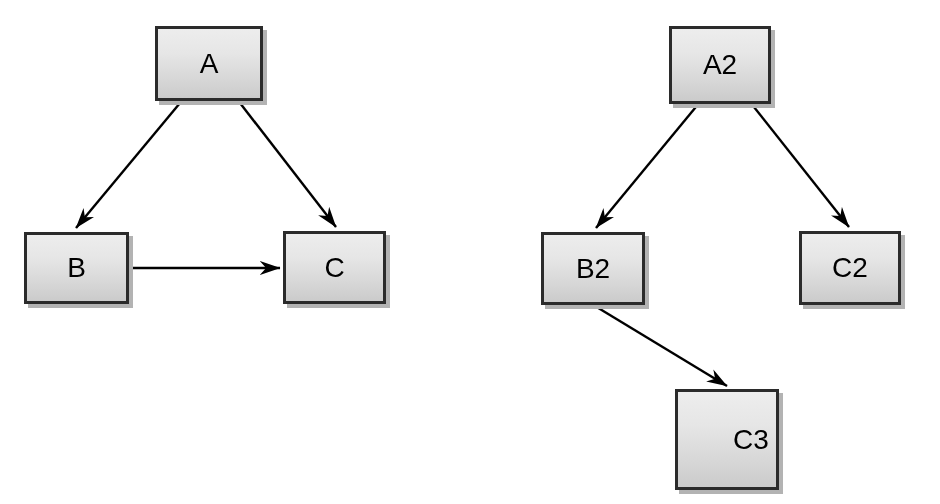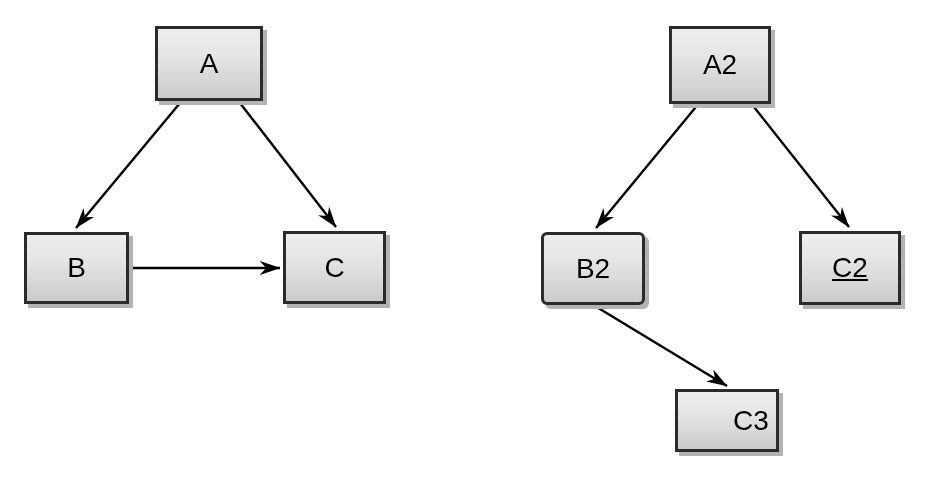--- a/index.html
+++ b/index.html
@@ -78,24 +78,24 @@
         <span class="node-label">B</span>
       </div>
       <div class="node" style="left: 283px; top: 231px; width: 103px; height: 73px;">
         <span class="node-label">C</span>
       </div>
     </div>
   <div id="nodes-right">
       <div class="node" style="left: 669px; top: 26px; width: 102px; height: 78px;">
         <span class="node-label">A2</span>
       </div>
-      <div class="node" style="left: 541px; top: 232px; width: 104px; height: 73px; border-radius: 6px;">
+      <div class="node" style="left: 541px; top: 232px; width: 104px; height: 73px;">
         <span class="node-label">B2</span>
       </div>
-      <div class="node" style="left: 799px; top: 231px; width: 102px; height: 74px; text-decoration: underline;">
+      <div class="node" style="left: 799px; top: 231px; width: 102px; height: 74px;">
         <span class="node-label">C2</span>
       </div>
-      <div class="node" style="left: 675px; top: 389px; width: 104px; height: 63px; padding-left: 48px;">
+      <div class="node" style="left: 675px; top: 389px; width: 104px; height: 101px; padding-left: 48px;">
         <span class="node-label">C3</span>
       </div>
     </div>
 
 </div>
 
 </body></html>

